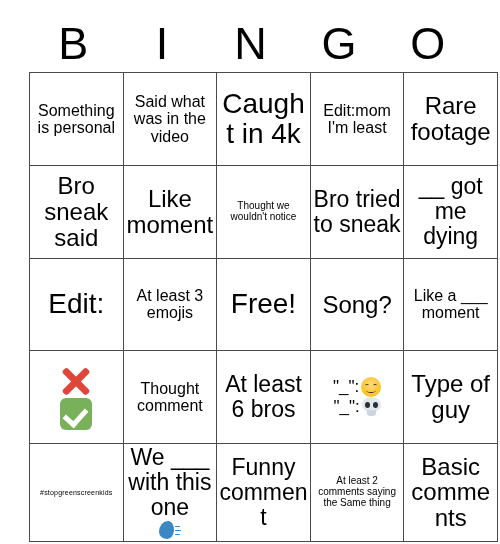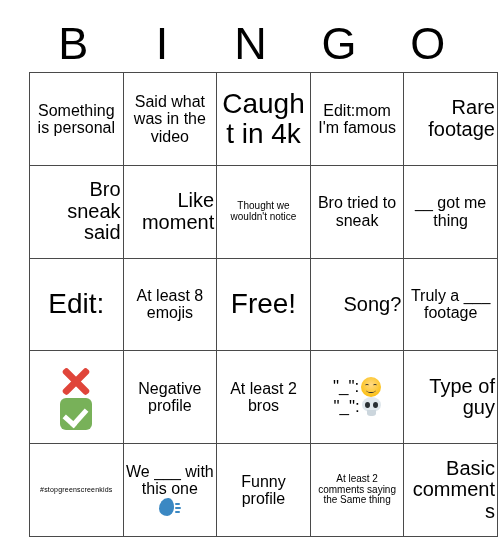--- a/index.html
+++ b/index.html
@@ -62,22 +62,22 @@
   }
 
   .cell-text {
     display: block;
     width: 100%;
     word-wrap: break-word;
   }
 
   
   .fs-xl   { font-size: 28px; }
-  .fs-lg   { font-size: 20px; text-align: right; }
-  .fs-md   { font-size: 16px; }
+  .fs-lg   { font-size: 24px; }
+  .fs-md   { font-size: 23px; }
   .fs-sm   { font-size: 16px; }
   .fs-xs   { font-size: 10px; }
   .fs-tiny { font-size: 7px; letter-spacing: 0.2px; }
 
   .stack-emoji {
     display: flex;
     flex-direction: column;
     align-items: center;
     justify-content: center;
     gap: 1px;
@@ -242,78 +242,78 @@
         <td>
           <span class="cell-text fs-sm">Something is personal</span>
         </td>
         <td>
           <span class="cell-text fs-sm">Said what was in the video</span>
         </td>
         <td>
           <span class="cell-text fs-xl">Caught in 4k</span>
         </td>
         <td>
-          <span class="cell-text fs-sm">Edit:mom I'm famous</span>
+          <span class="cell-text fs-sm">Edit:mom I'm least</span>
         </td>
         <td>
           <span class="cell-text fs-lg">Rare footage</span>
         </td>
       </tr>
 
       <tr>
         <td>
           <span class="cell-text fs-lg">Bro sneak said</span>
         </td>
         <td>
           <span class="cell-text fs-lg">Like moment</span>
         </td>
         <td>
           <span class="cell-text fs-xs">Thought we wouldn't notice</span>
         </td>
         <td>
           <span class="cell-text fs-md">Bro tried to sneak</span>
         </td>
         <td>
-          <span class="cell-text fs-md">__ got me thing</span>
+          <span class="cell-text fs-md">__ got me dying</span>
         </td>
       </tr>
 
       <tr>
         <td>
           <span class="cell-text fs-xl">Edit:</span>
         </td>
         <td>
-          <span class="cell-text fs-sm">At least 8 emojis</span>
+          <span class="cell-text fs-sm">At least 3 emojis</span>
         </td>
         <td>
           <span class="cell-text fs-xl">Free!</span>
         </td>
         <td>
           <span class="cell-text fs-lg">Song?</span>
         </td>
         <td>
-          <span class="cell-text fs-sm">Truly a ___ footage</span>
+          <span class="cell-text fs-sm">Like a ___ moment</span>
         </td>
       </tr>
 
       <tr>
         <td>
           <div class="stack-emoji">
             <span class="x-mark">
                 <i></i>
                 <i></i>
               </span>
             <span class="check-mark"></span>
           </div>
         </td>
         <td>
-          <span class="cell-text fs-sm">Negative profile</span>
-        </td>
-        <td>
-          <span class="cell-text fs-md">At least 2 bros</span>
+          <span class="cell-text fs-sm">Thought comment</span>
+        </td>
+        <td>
+          <span class="cell-text fs-md">At least 6 bros</span>
         </td>
         <td>
           <div class="emo-line">
             <span class="txt">"_":</span>
             <span class="smiley">
                 <span></span>
               </span>
           </div>
           <div class="emo-line">
             <span class="txt">"_":</span>
@@ -331,21 +331,21 @@
       </tr>
 
       <tr>
         <td>
           <span class="cell-text fs-tiny">#stopgreenscreenkids</span>
         </td>
         <td>
           <span class="cell-text fs-md">We ___ with this one</span><span class="speak-head"><span class="face"></span><span class="ln a"></span><span class="ln b"></span><span class="ln c"></span></span>
         </td>
         <td>
-          <span class="cell-text fs-md">Funny profile</span>
+          <span class="cell-text fs-md">Funny comment</span>
         </td>
         <td>
           <span class="cell-text fs-xs">At least 2 comments saying the Same thing</span>
         </td>
         <td>
           <span class="cell-text fs-lg">Basic comments</span>
         </td>
       </tr>
 
     </tbody>

